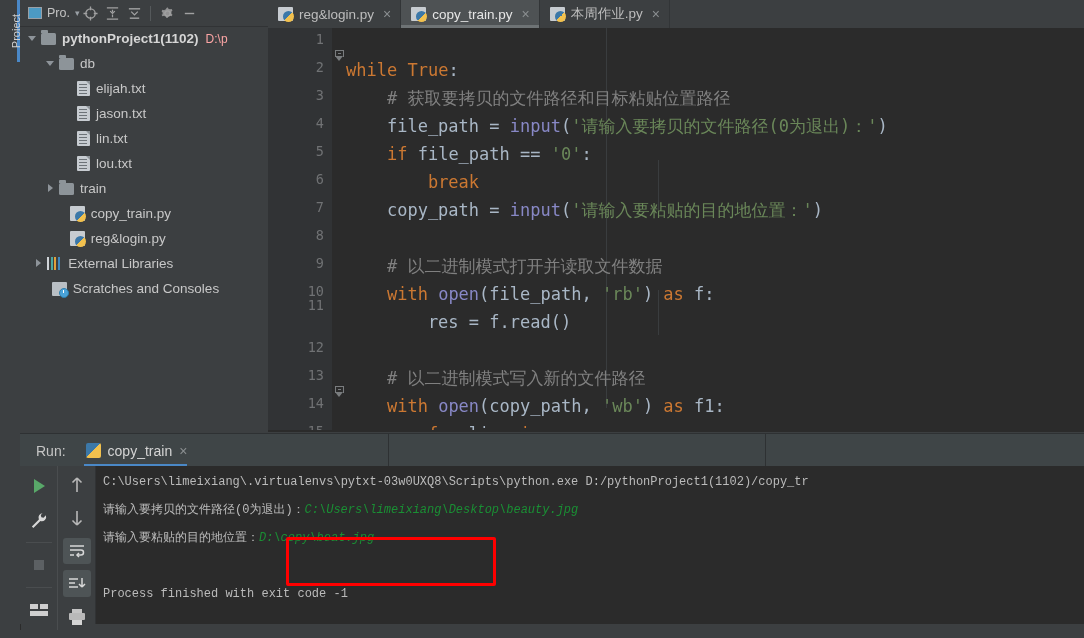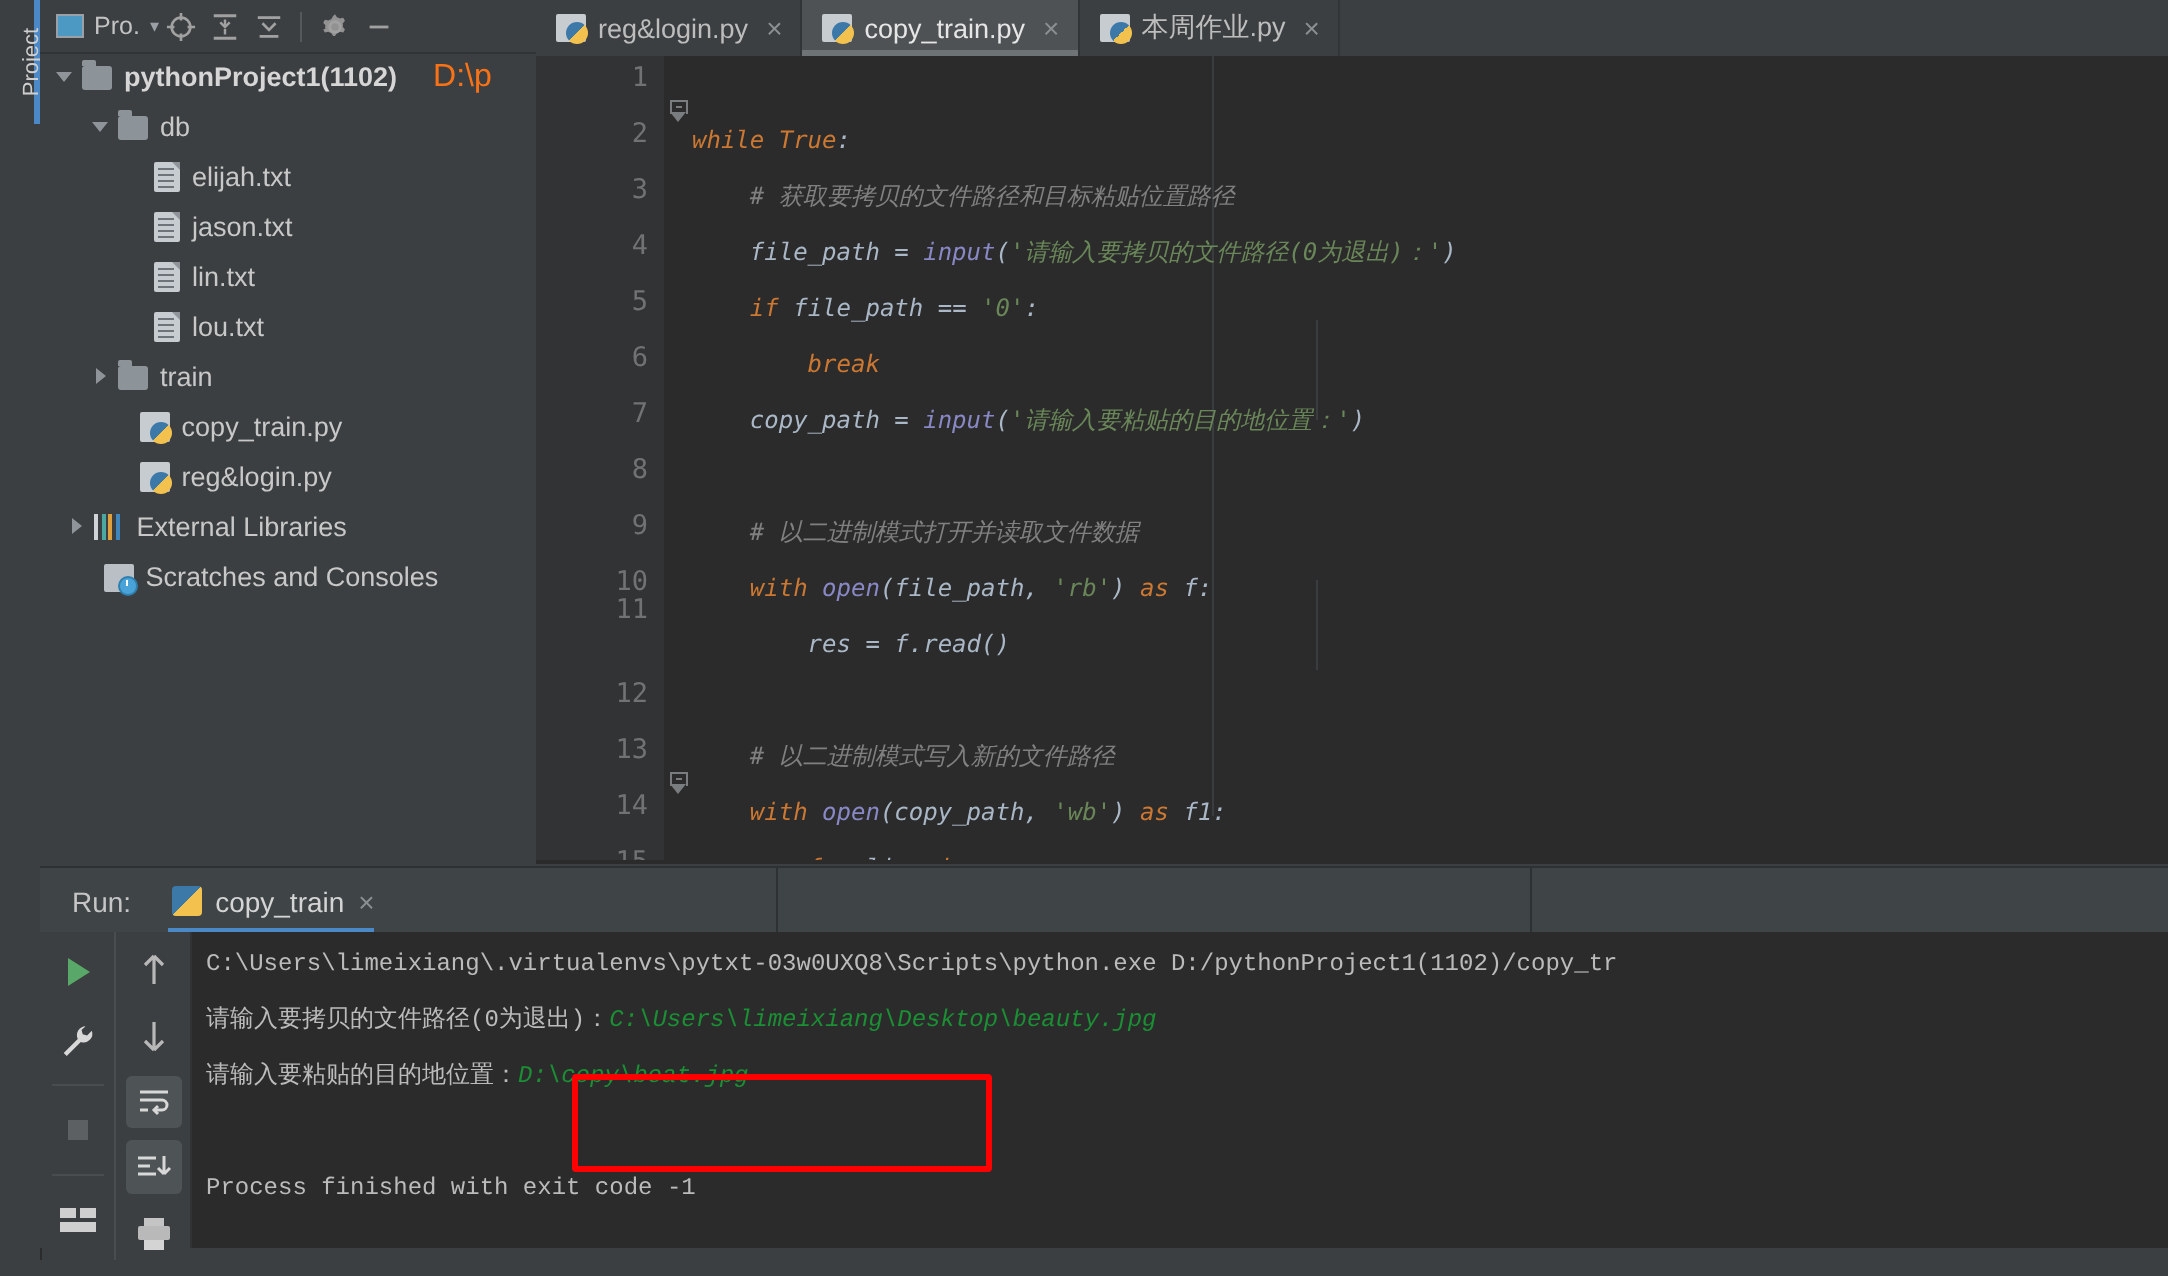--- a/index.html
+++ b/index.html
@@ -108,21 +108,21 @@
     width:15px;height:14px;flex:0 0 15px;margin-right:6px;position:relative;
     background:#b9bfc4;border-radius:1px;
   }
   .scratchicon .clk{
     position:absolute;right:-2px;bottom:-2px;width:10px;height:10px;border-radius:50%;
     background:#4aa3d8;border:1px solid #2f7fae;box-sizing:border-box;
   }
   .scratchicon .clk::after{
     content:"";position:absolute;left:3.5px;top:1.5px;width:1px;height:3px;background:#fff;
   }
-  .proj-path{color:#f97316;font-size:16px;margin-left:18px;}
+  .proj-path{color:#fca5a5;font-size:12px;margin-left:7px;}
   .bold{font-weight:bold;color:#d6d6d6;}
   .proj-hscroll-track{
     position:absolute;left:0;top:434px;width:248px;height:13px;background:#3c3f41;
   }
 
   
   .editor-wrap{
     position:absolute;left:268px;top:0;width:816px;height:446px;background:#2b2b2b;
   }
   .tabbar{
@@ -170,22 +170,22 @@
     position:absolute;left:338px;top:28px;width:1px;height:380px;background:#3a3d3f;
   }
   .guideline2{
     position:absolute;left:390px;top:160px;width:1px;height:50px;background:#3a3d3f;
   }
   .guideline3{
     position:absolute;left:390px;top:290px;width:1px;height:45px;background:#3a3d3f;
   }
   .codearea{
     position:absolute;left:78px;top:28px;width:738px;height:418px;
-    font-family:"DejaVu Sans Mono", monospace;font-size:12px;
-    line-height:28px;color:#a9b7c6;white-space:pre;overflow:hidden;font-style:italic;
+    font-family:"DejaVu Sans Mono", monospace;font-size:17px;
+    line-height:28px;color:#a9b7c6;white-space:pre;overflow:hidden;
   }
   .cline{position:absolute;left:0;white-space:pre;}
   .kw{color:#cc7832;}
   .bi{color:#8888c6;}
   .str{color:#6a8759;}
   .cmt{color:#808080;}
   .fn{color:#a9b7c6;}
   .ed-hscroll{
     position:absolute;left:0;top:430px;width:816px;height:14px;background:#2b2b2b;
   }

